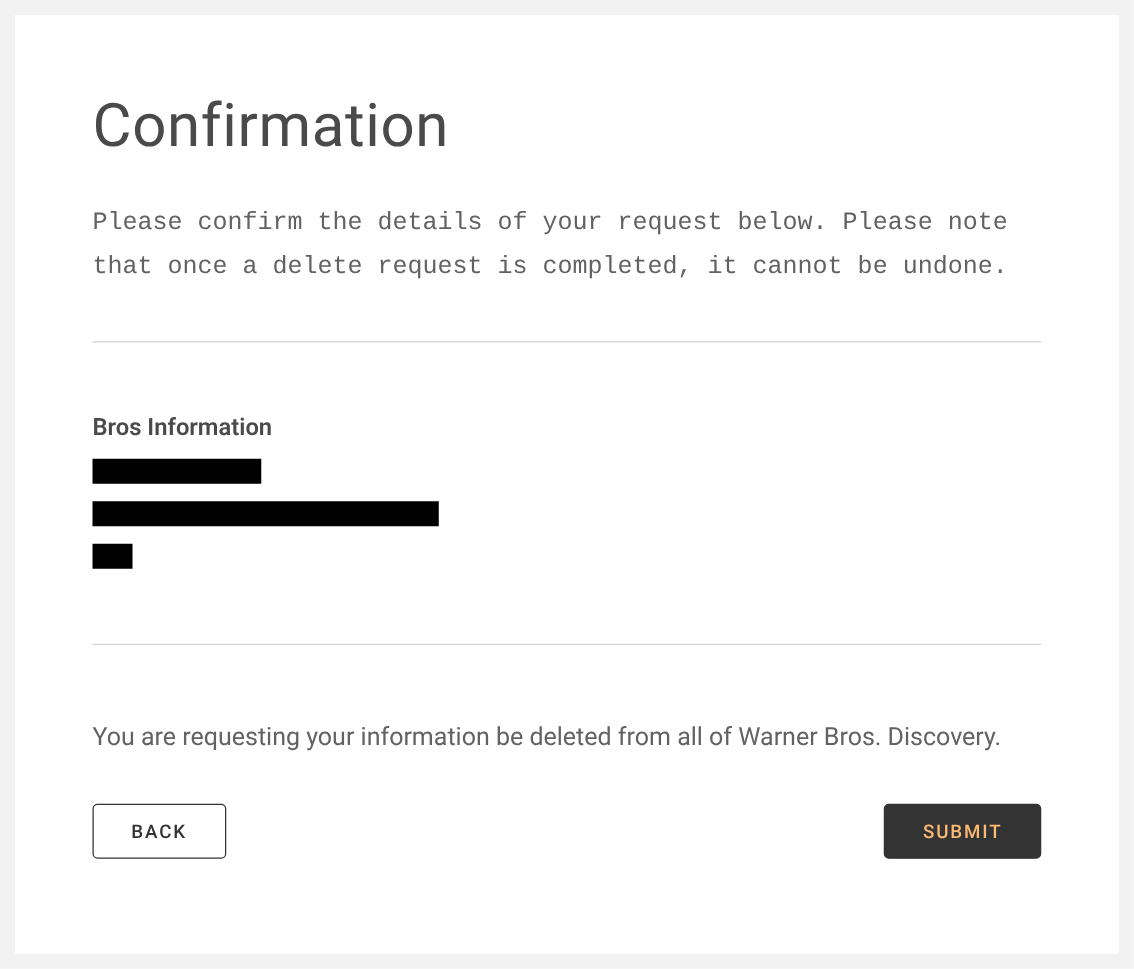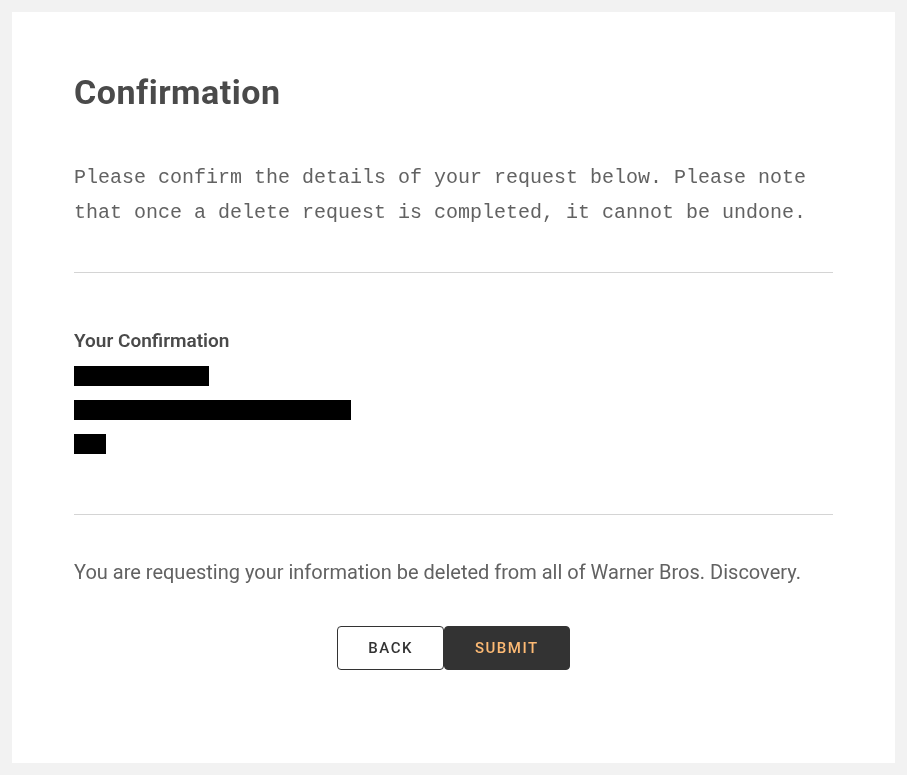--- a/index.html
+++ b/index.html
@@ -15,24 +15,24 @@
       padding: 12px;
     }
     .card {
       background: #ffffff;
       width: 100%;
       height: 100%;
       padding: 60px 62px 50px 62px;
       position: relative;
     }
     .title {
-      font-size: 34px;
-      font-weight: 700;
+      font-size: 48px;
+      font-weight: 400;
       color: #4a4a4a;
-      margin-bottom: 48px;
+      margin-bottom: 32px;
       letter-spacing: 0.5px;
     }
     .description {
       font-size: 20px;
       color: #626262;
       line-height: 1.75;
       margin-bottom: 42px;
       font-family: Liberation Mono, monospace;
     }
     .divider {
@@ -55,26 +55,26 @@
       height: 20px;
       margin-bottom: 14px;
     }
     .redacted.r1 { width: 135px; }
     .redacted.r2 { width: 277px; }
     .redacted.r3 { width: 32px; margin-bottom: 0; }
     .request-text {
       font-size: 20px;
       color: #626262;
       line-height: 1.75;
-      margin-top: 40px;
+      margin-top: 56px;
       margin-bottom: 36px;
     }
     .button-row {
       display: flex;
-      justify-content: center;
+      justify-content: space-between;
       align-items: center;
     }
     .btn {
       font-size: 15px;
       font-weight: 500;
       letter-spacing: 1.5px;
       padding: 12px 30px;
       border-radius: 4px;
       cursor: pointer;
       text-transform: uppercase;
@@ -91,21 +91,21 @@
       border: 1px solid #333333;
     }
   </style>
 </head>
 <body>
 
 <div class="card">
   <h1 class="title">Confirmation</h1>
   <p class="description">Please confirm the details of your request below. Please note that once a delete request is completed, it cannot be undone.</p>
   <hr class="divider">
-  <h2 class="section-heading">Your Confirmation</h2>
+  <h2 class="section-heading">Bros Information</h2>
   <div class="redacted-block">
     <div class="redacted r1"></div>
     <div class="redacted r2"></div>
     <div class="redacted r3"></div>
   </div>
   <hr class="divider">
   <p class="request-text">You are requesting your information be deleted from all of Warner Bros. Discovery.</p>
   <div class="button-row">
     <button class="btn btn-back">BACK</button>
     <button class="btn btn-submit">SUBMIT</button>

